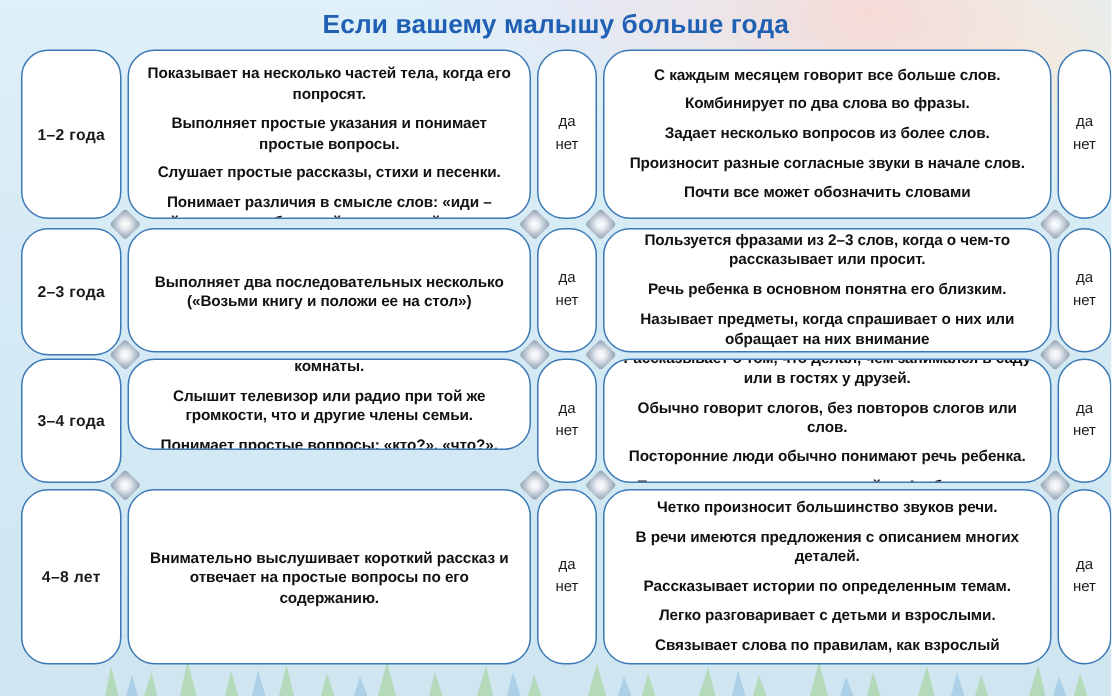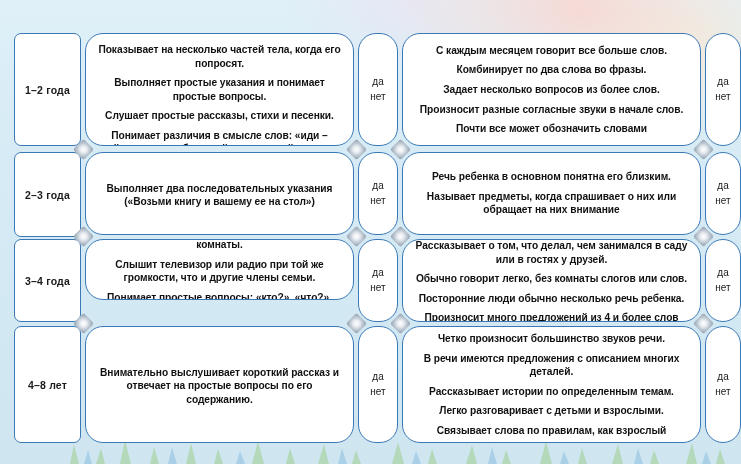--- a/index.html
+++ b/index.html
@@ -62,21 +62,21 @@
     box-sizing: border-box;
     background: #ffffff;
     border: 1.6px solid #3b79b6;
     border-radius: 18px;
     display: flex;
     align-items: center;
     justify-content: center;
     overflow: hidden;
   }
   .cell.c-age {
-    border-radius: 7px;
+    border-radius: 18px;
   }
 
   .age-label {
     font-size: 10.5px;
     font-weight: bold;
     color: #1a1a1a;
     letter-spacing: 0.2px;
     text-align: center;
     white-space: nowrap;
   }
@@ -162,20 +162,21 @@
       <path d="M236 26 L240 13 L245 26 Z"></path>
       <path d="M338 26 L342 10 L347 26 Z"></path>
       <path d="M412 26 L416 13 L421 26 Z"></path>
       <path d="M488 26 L492 9 L497 26 Z"></path>
       <path d="M560 26 L564 13 L569 26 Z"></path>
       <path d="M634 26 L638 10 L643 26 Z"></path>
       <path d="M702 26 L706 13 L711 26 Z"></path>
     </g>
   </svg>
 
+  <div id="title">Если вашему малышу больше года</div>
 
   <div id="table">
 
     <div class="cell c-age" style="left:0px; top:0px; width:67px; height:113px;">
       <div class="age-label">1–2 года</div>
     </div>
 
     <div class="cell" style="left:71px; top:0px; width:269px; height:113px;">
       <div class="items">
         <div class="item">Показывает на картинки в книге, когда их называют.</div>
@@ -209,33 +210,34 @@
         <span>нет</span>
       </div>
     </div>
 
     <div class="cell c-age" style="left:0px; top:119px; width:67px; height:85px;">
       <div class="age-label">2–3 года</div>
     </div>
 
     <div class="cell" style="left:71px; top:119px; width:269px; height:83px;">
       <div class="items top">
-        <div class="item">Выполняет два последовательных указания («Возьми книгу и вашему ее на стол»)</div>
+        <div class="item">Выполняет два последовательных несколько («Возьми книгу и положи ее на стол»)</div>
       </div>
     </div>
 
     <div class="cell" style="left:344px; top:119px; width:40px; height:83px;">
       <div class="yn">
         <span>да</span>
         <span>нет</span>
       </div>
     </div>
 
     <div class="cell" style="left:388px; top:119px; width:299px; height:83px;">
       <div class="items">
+        <div class="item">Пользуется фразами из 2–3 слов, когда о чем-то рассказывает или просит.</div>
         <div class="item">Речь ребенка в основном понятна его близким.</div>
         <div class="item">Называет предметы, когда спрашивает о них или обращает  на них внимание</div>
       </div>
     </div>
 
     <div class="cell" style="left:691px; top:119px; width:36px; height:83px;">
       <div class="yn">
         <span>да</span>
         <span>нет</span>
       </div>
@@ -256,22 +258,22 @@
     <div class="cell" style="left:344px; top:206px; width:40px; height:83px;">
       <div class="yn">
         <span>да</span>
         <span>нет</span>
       </div>
     </div>
 
     <div class="cell" style="left:388px; top:206px; width:299px; height:83px;">
       <div class="items top">
         <div class="item">Рассказывает о том, что делал, чем занимался в саду или в гостях у друзей.</div>
-        <div class="item">Обычно говорит легко, без комнаты слогов или слов.</div>
-        <div class="item">Посторонние люди обычно несколько речь ребенка.</div>
+        <div class="item">Обычно говорит слогов, без повторов слогов или слов.</div>
+        <div class="item">Посторонние люди обычно понимают речь ребенка.</div>
         <div class="item">Произносит много предложений из 4 и более слов</div>
       </div>
     </div>
 
     <div class="cell" style="left:691px; top:206px; width:36px; height:83px;">
       <div class="yn">
         <span>да</span>
         <span>нет</span>
       </div>
     </div>

